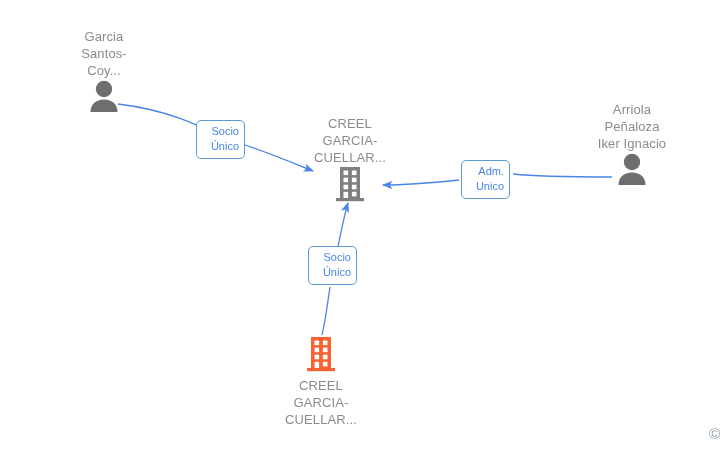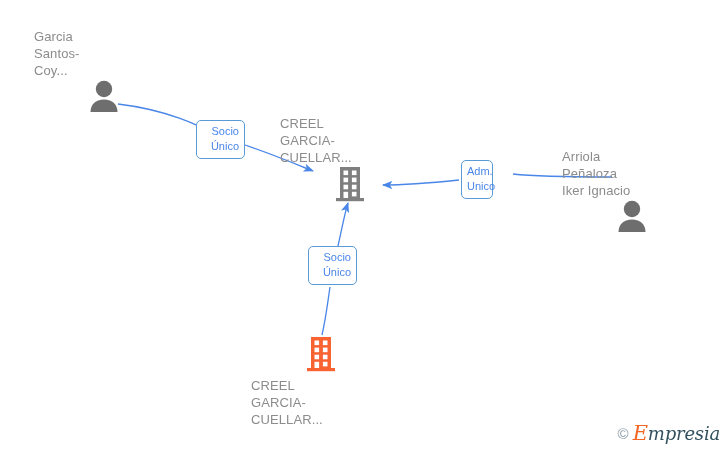--- a/index.html
+++ b/index.html
@@ -23,21 +23,21 @@
     left: 0;
     top: 0;
     width: 728px;
     height: 450px;
   }
   
   .node {
     position: absolute;
     width: 140px;
     margin-left: -70px;
-    text-align: left;
+    text-align: center;
   }
   .node-label {
     font-size: 13px;
     line-height: 17px;
     color: #8c8c8c;
     letter-spacing: 0.1px;
     white-space: pre-line;
   }
   
   .person-svg { display: block; margin: 0 auto; }
@@ -129,21 +129,21 @@
       <rect x="17.9" y="4.5" width="4.6" height="4.6" fill="#ffffff"></rect>
       <rect x="9.5" y="11.6" width="4.6" height="4.6" fill="#ffffff"></rect>
       <rect x="17.9" y="11.6" width="4.6" height="4.6" fill="#ffffff"></rect>
       <rect x="9.5" y="18.7" width="4.6" height="4.6" fill="#ffffff"></rect>
       <rect x="17.9" y="18.7" width="4.6" height="4.6" fill="#ffffff"></rect>
       <rect x="9.5" y="25.8" width="4.6" height="6.2" fill="#ffffff"></rect>
       <rect x="17.9" y="25.8" width="4.6" height="4.6" fill="#ffffff"></rect>
     </svg>
   </div>
 
-  <div class="node" style="left:632px; top:101px;margin-top:47px;">
+  <div class="node" style="left:632px; top:101px;">
     <div class="node-label">Arriola
 Peñaloza
 Iker Ignacio</div>
     <svg class="person-svg" width="36" height="34" viewBox="0 0 36 34" xmlns="http://www.w3.org/2000/svg">
       <circle cx="18" cy="10" r="8.2" fill="#6e6e6e"></circle>
       <path d="M18,20.5 C26.5,20.5 31.5,25.5 31.5,33 L4.5,33 C4.5,25.5 9.5,20.5 18,20.5 Z" fill="#6e6e6e"></path>
     </svg>
   </div>
 
   <div class="node" style="left:321px; top:336px;">
@@ -160,24 +160,23 @@
       <rect x="17.9" y="25.8" width="4.6" height="4.6" fill="#ffffff"></rect>
     </svg>
     <div class="node-label" style="margin-top:5px;">CREEL
 GARCIA-
 CUELLAR...</div>
   </div>
 
   <div class="edge-label" style="left:196px; top:120px; width:49px;">Socio
 Único</div>
 
-  <div class="edge-label" style="left:461px; top:160px; width:32px;">Adm.
+  <div class="edge-label" style="left:461px; top:160px; width:49px;">Adm.
 Unico</div>
 
   <div class="edge-label" style="left:308px; top:246px; width:49px;">Socio
 Único</div>
 
   <div id="watermark">
     <span class="copy">©</span>
-    <span class="brand"><span class="cap">E</span><span>mpresia</span></span>
   </div>
 
 </div>
 
 </body></html>

